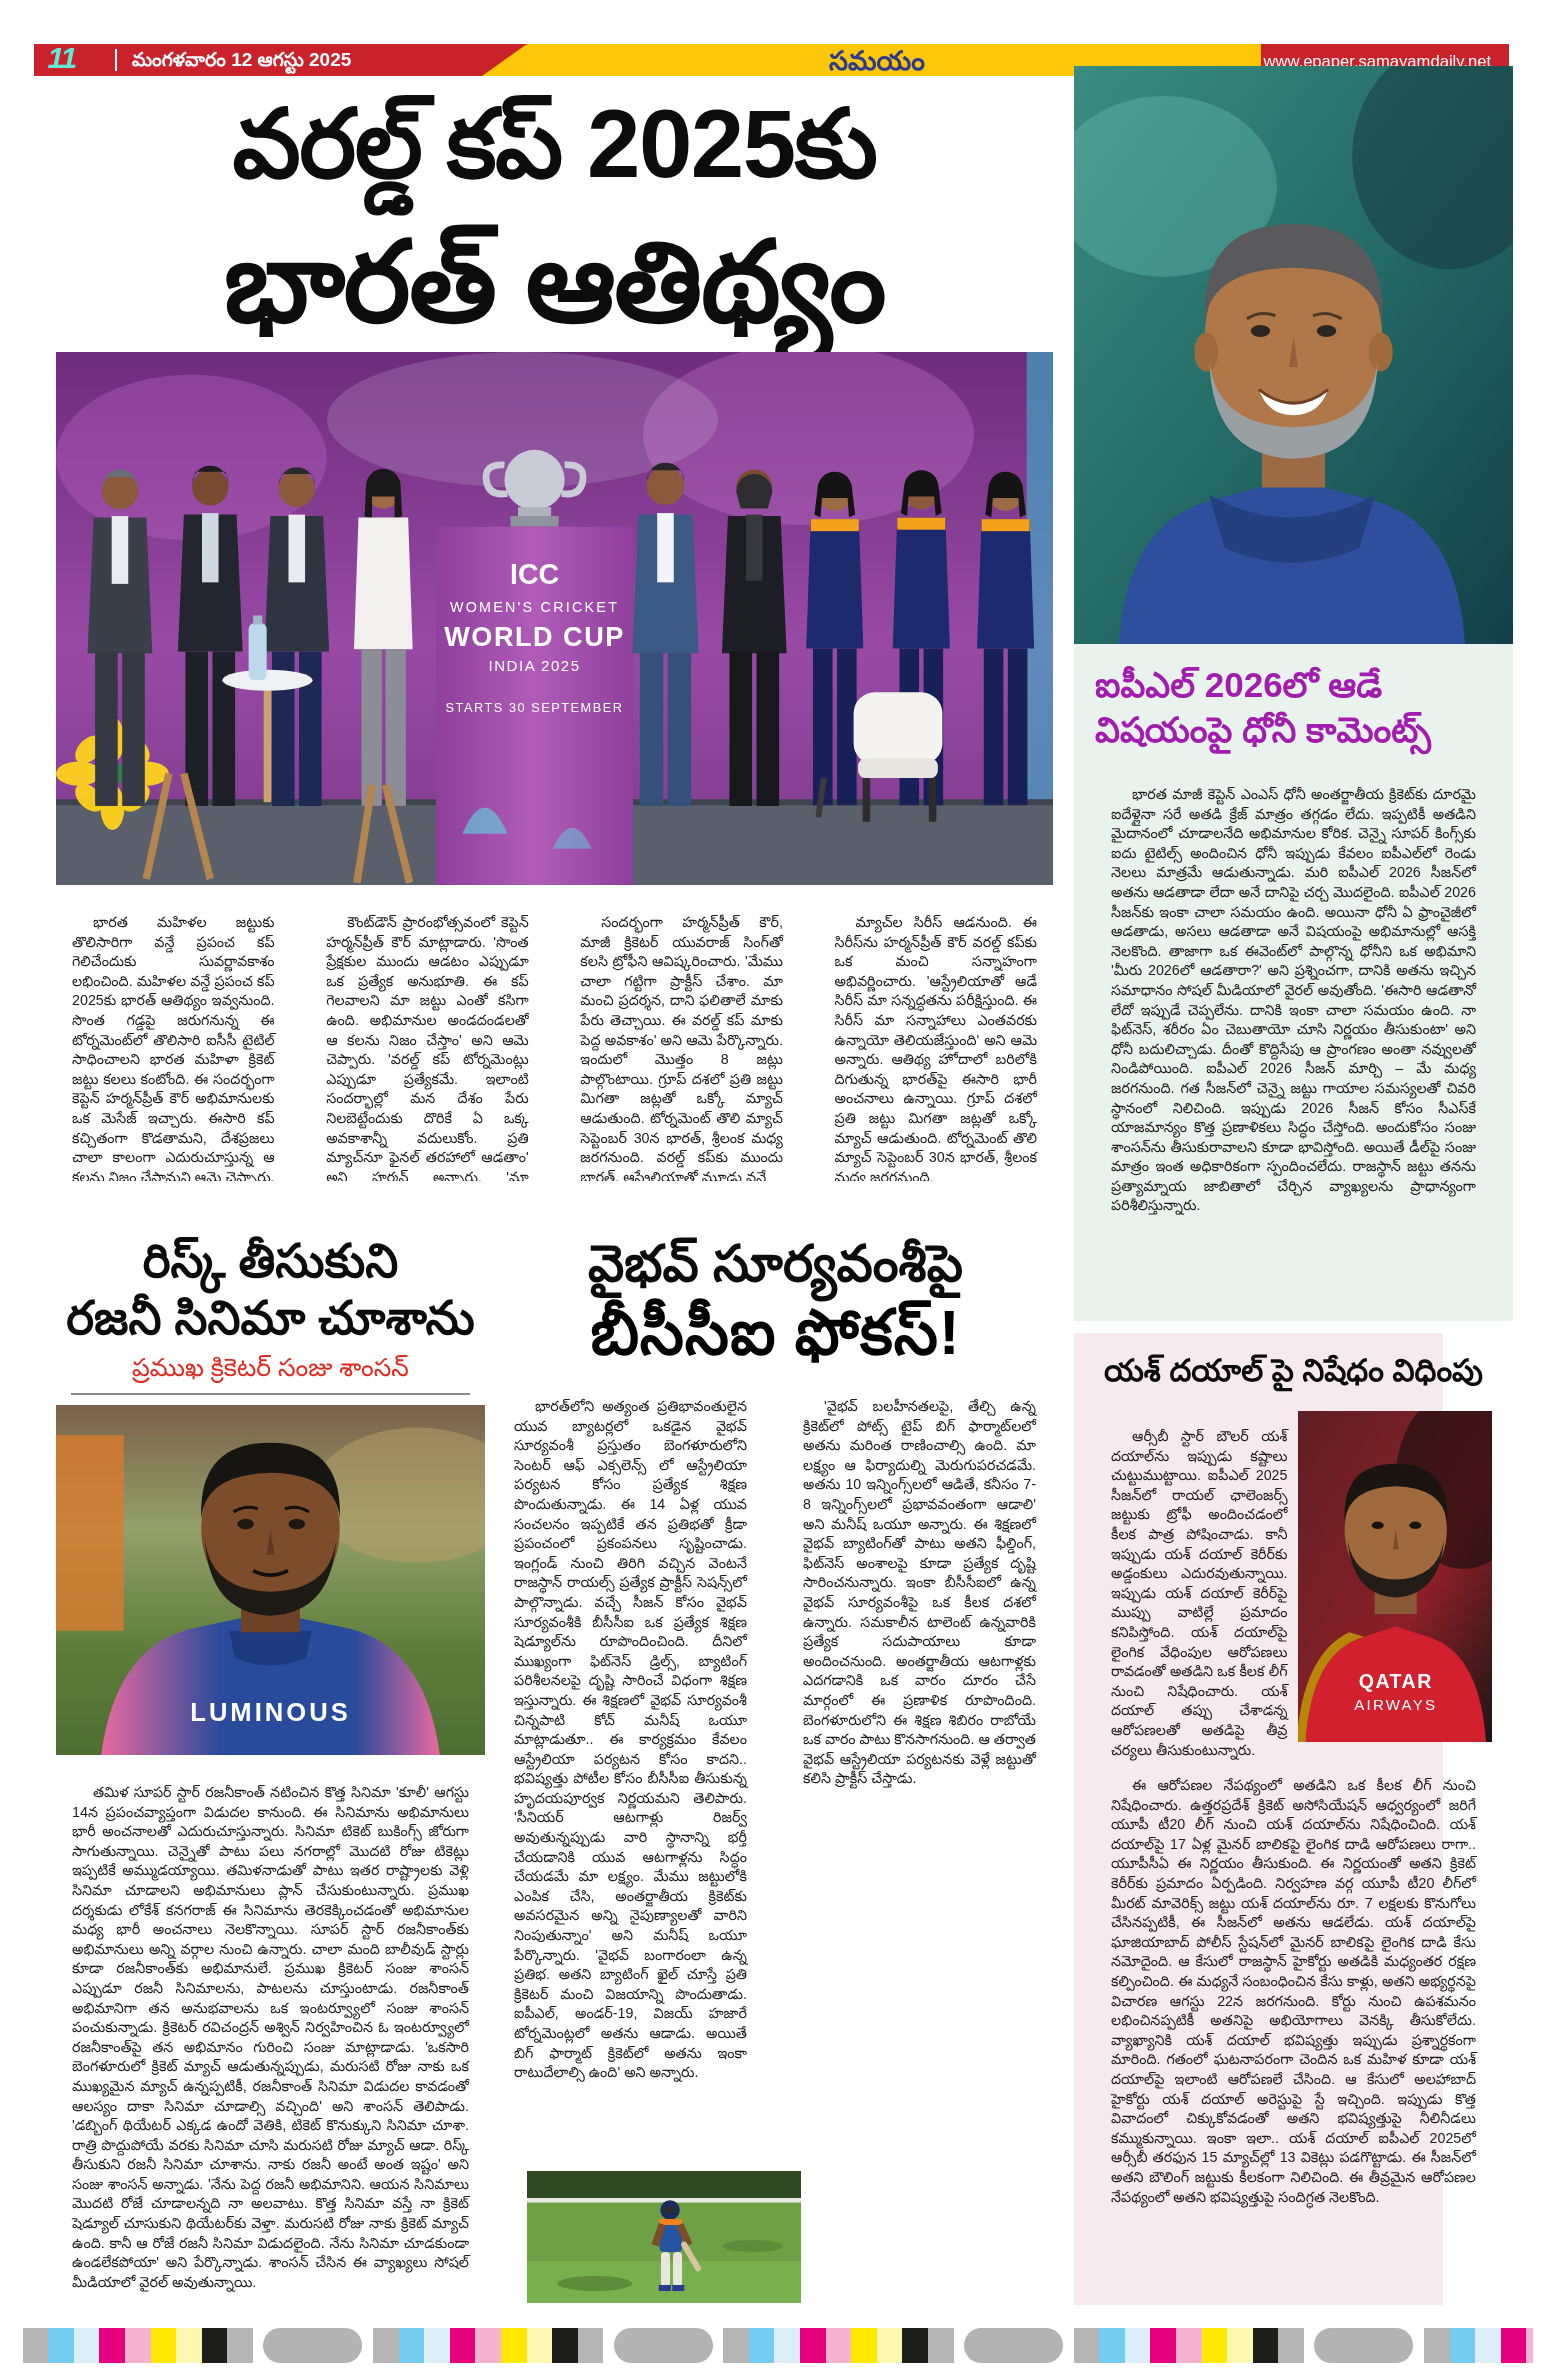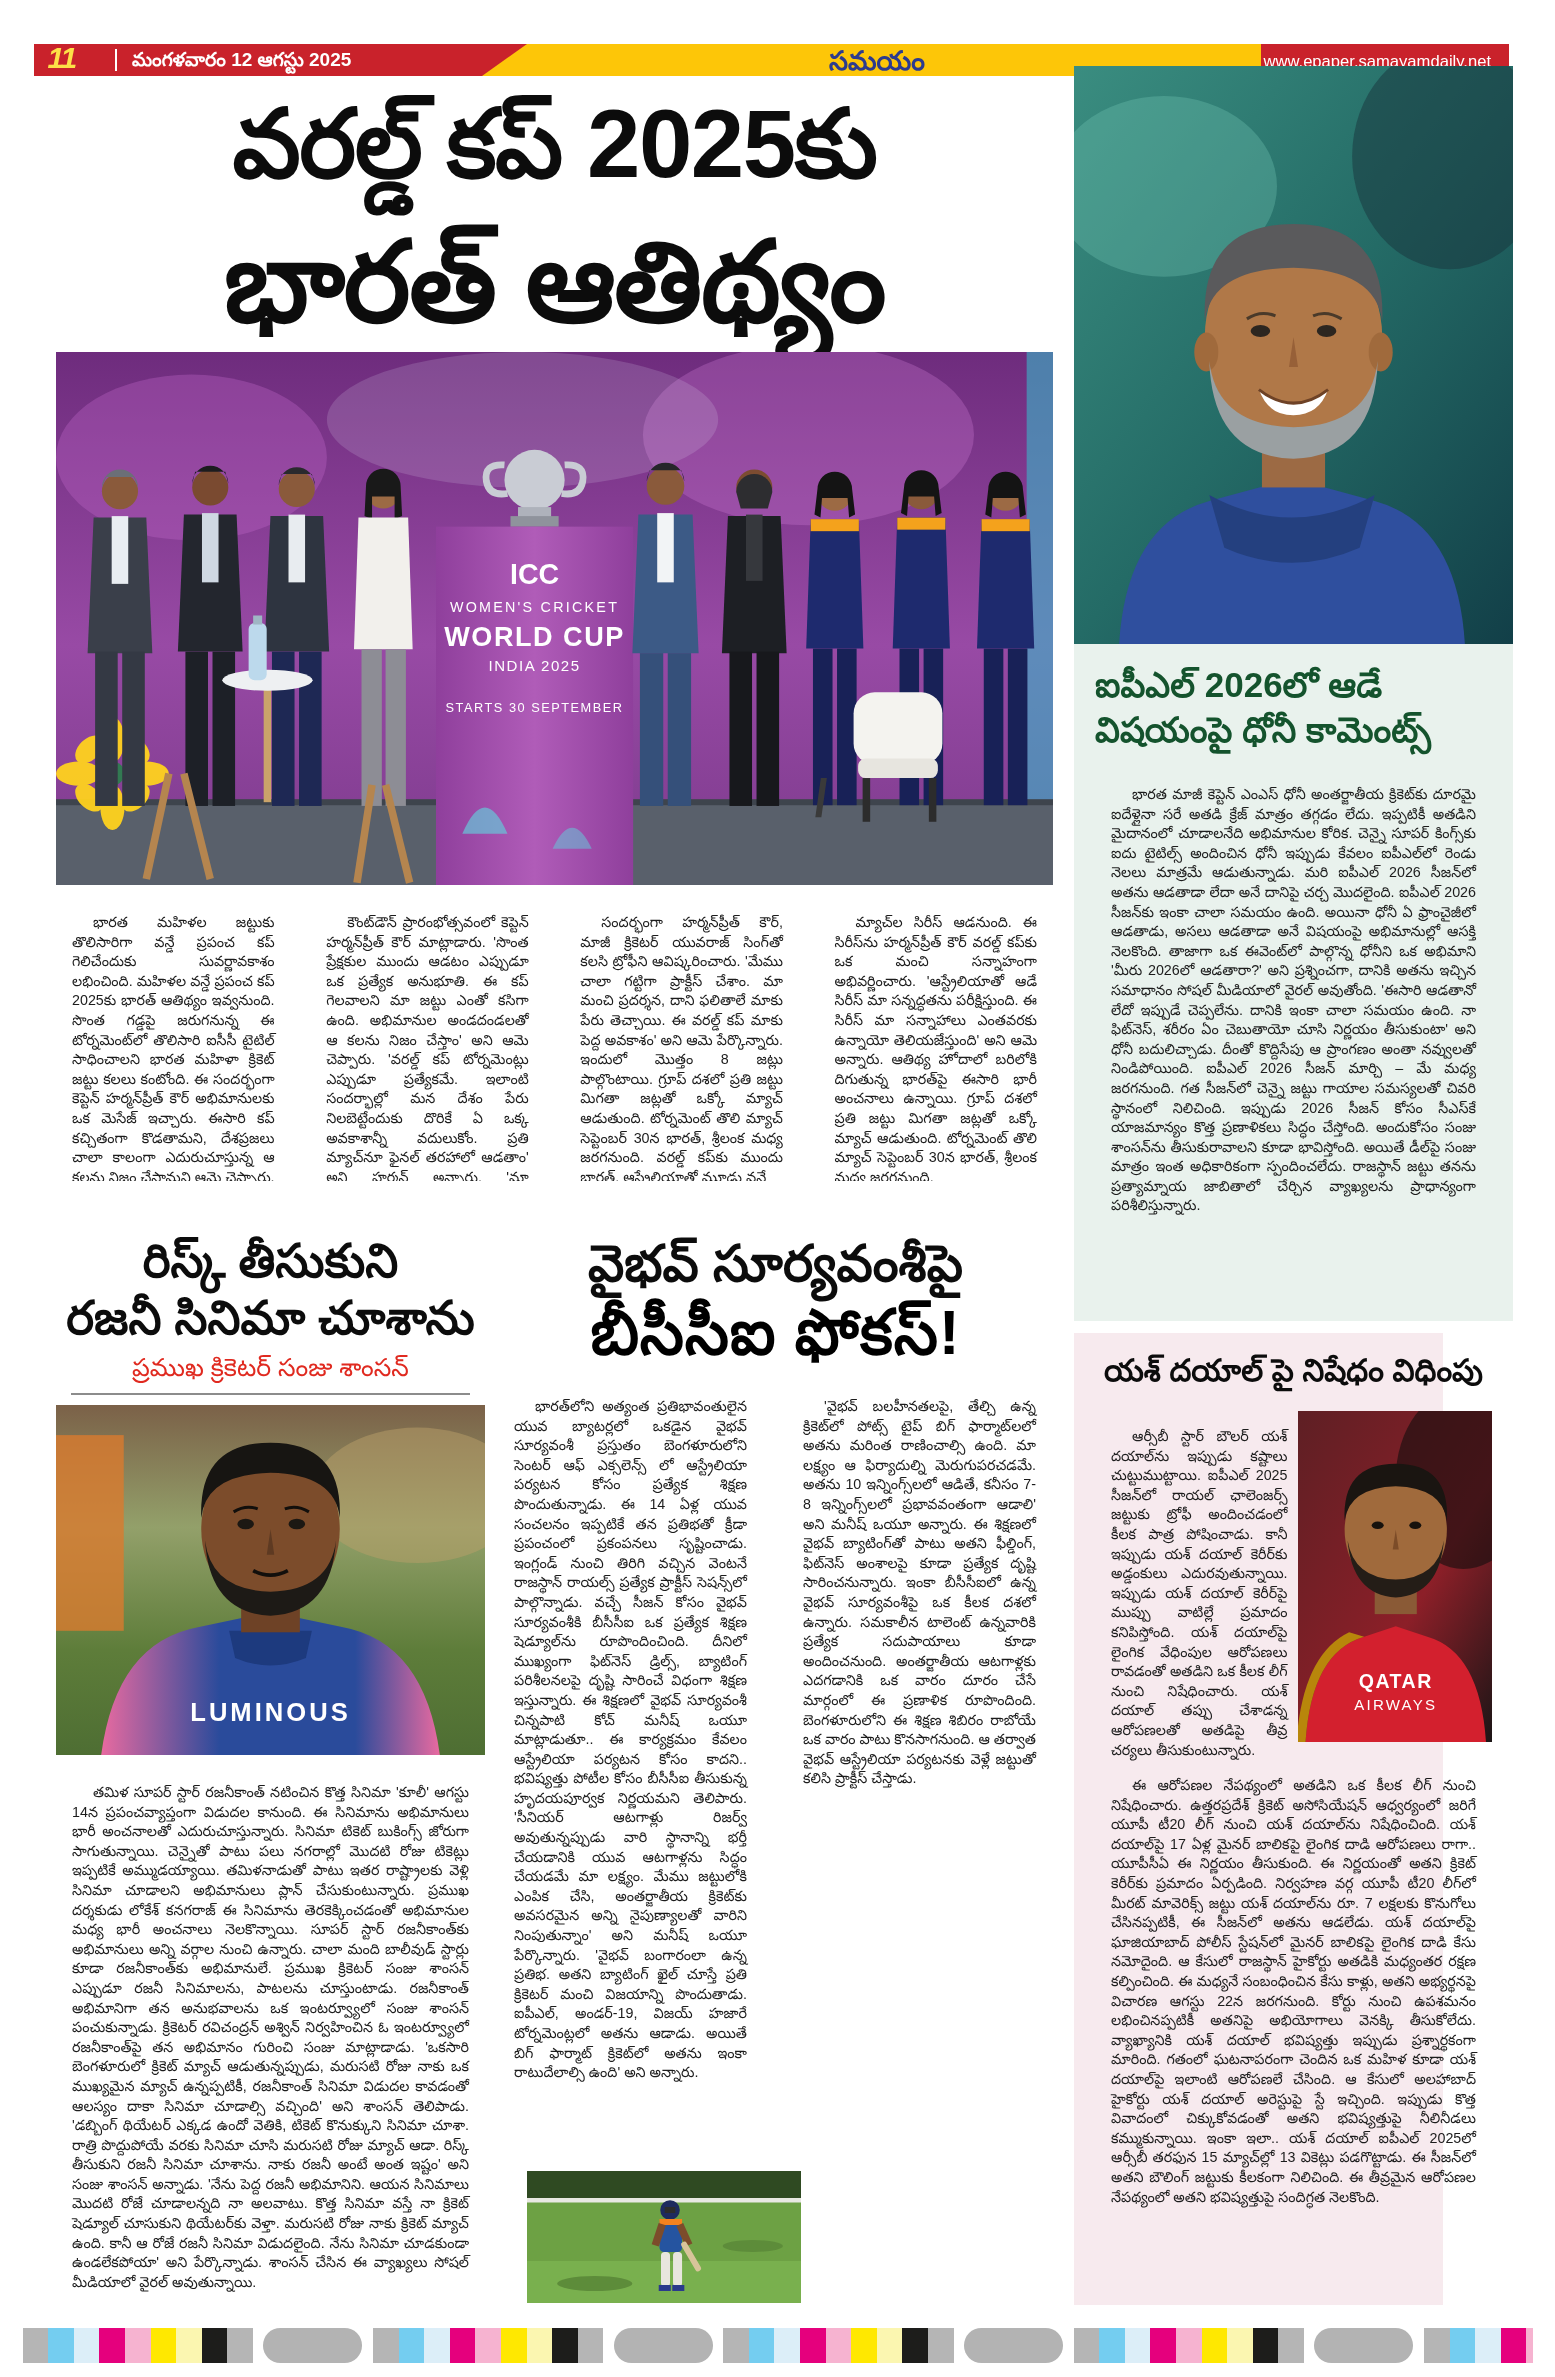--- a/index.html
+++ b/index.html
@@ -4,21 +4,21 @@
 <style>
   html,body{margin:0;padding:0;background:#ffffff;}
   .page{position:relative;width:1555px;height:2377px;background:#ffffff;overflow:hidden;
         font-family:"Liberation Sans", sans-serif;color:#141414;}
   .abs{position:absolute;}
 
   
   .topbar{left:34px;top:44px;width:1475px;height:32px;background:#c9222b;}
   .topbar-yellow{position:absolute;left:448px;top:0;width:779px;height:32px;background:#fdc608;
                  clip-path:polygon(45px 0,100% 0,100% 100%,0 100%);}
-  .pagenum{position:absolute;left:13.5px;top:-3px;font-size:30px;font-weight:bold;color:#fde047;
+  .pagenum{position:absolute;left:13.5px;top:-3px;font-size:30px;font-weight:bold;color:#5eead4;
            font-style:italic;letter-spacing:-1.5px;}
   .pgdivider{position:absolute;left:81px;top:4.5px;width:1.5px;height:22.6px;background:#ffffff;}
   .edition-date{position:absolute;left:98px;top:5.3px;font-size:19px;font-weight:bold;color:#ffffff;}
   .masthead{position:absolute;left:527px;top:1.5px;width:632px;text-align:center;
             font-size:27px;font-weight:bold;color:#2d3b8e;}
   .site-url{position:absolute;right:18px;top:7.5px;font-size:16.6px;color:#ffffff;}
 
   
   .lead-h1{left:56px;top:81px;width:997px;text-align:center;font-size:96px;line-height:126px;
            font-weight:900;color:#0c0c0c;letter-spacing:-1.5px;}
@@ -44,21 +44,21 @@
   .vai-h2{left:497px;top:1296px;width:557px;text-align:center;font-size:63px;line-height:72px;
           font-weight:900;color:#000000;letter-spacing:0.8px;}
   .vai-col1{left:498px;top:1381px;width:265px;height:784px;overflow:hidden;}
   .vai-col2{left:787px;top:1381px;width:265px;height:916px;overflow:hidden;}
   .vai-photo{left:527px;top:2171px;width:274px;height:132px;}
 
   
   .dhoni-panel{left:1074px;top:66px;width:439px;height:1255px;background:#e9f2ed;}
   .dhoni-photo{position:absolute;left:0;top:0;width:439px;height:578px;}
   .dhoni-h{position:absolute;left:21px;top:596px;width:397px;font-size:35px;line-height:45px;
-           font-weight:900;color:#14532d;}
+           font-weight:900;color:#a21caf;}
   .dhoni-body{position:absolute;left:21px;top:703px;width:397px;height:536px;overflow:hidden;}
 
   
   .yash-panel{left:1074px;top:1333px;width:369px;height:972px;background:#f7eaee;}
   .yash-h{position:absolute;left:15px;top:19.6px;width:409px;text-align:center;font-size:31px;
           font-weight:900;color:#0c0c0c;}
   .yash-flow{position:absolute;left:21px;top:78px;width:397px;height:873px;overflow:hidden;}
   .yash-photo{float:right;width:194px;height:331px;margin:0 0 7.5px 10.5px;}
 
   

